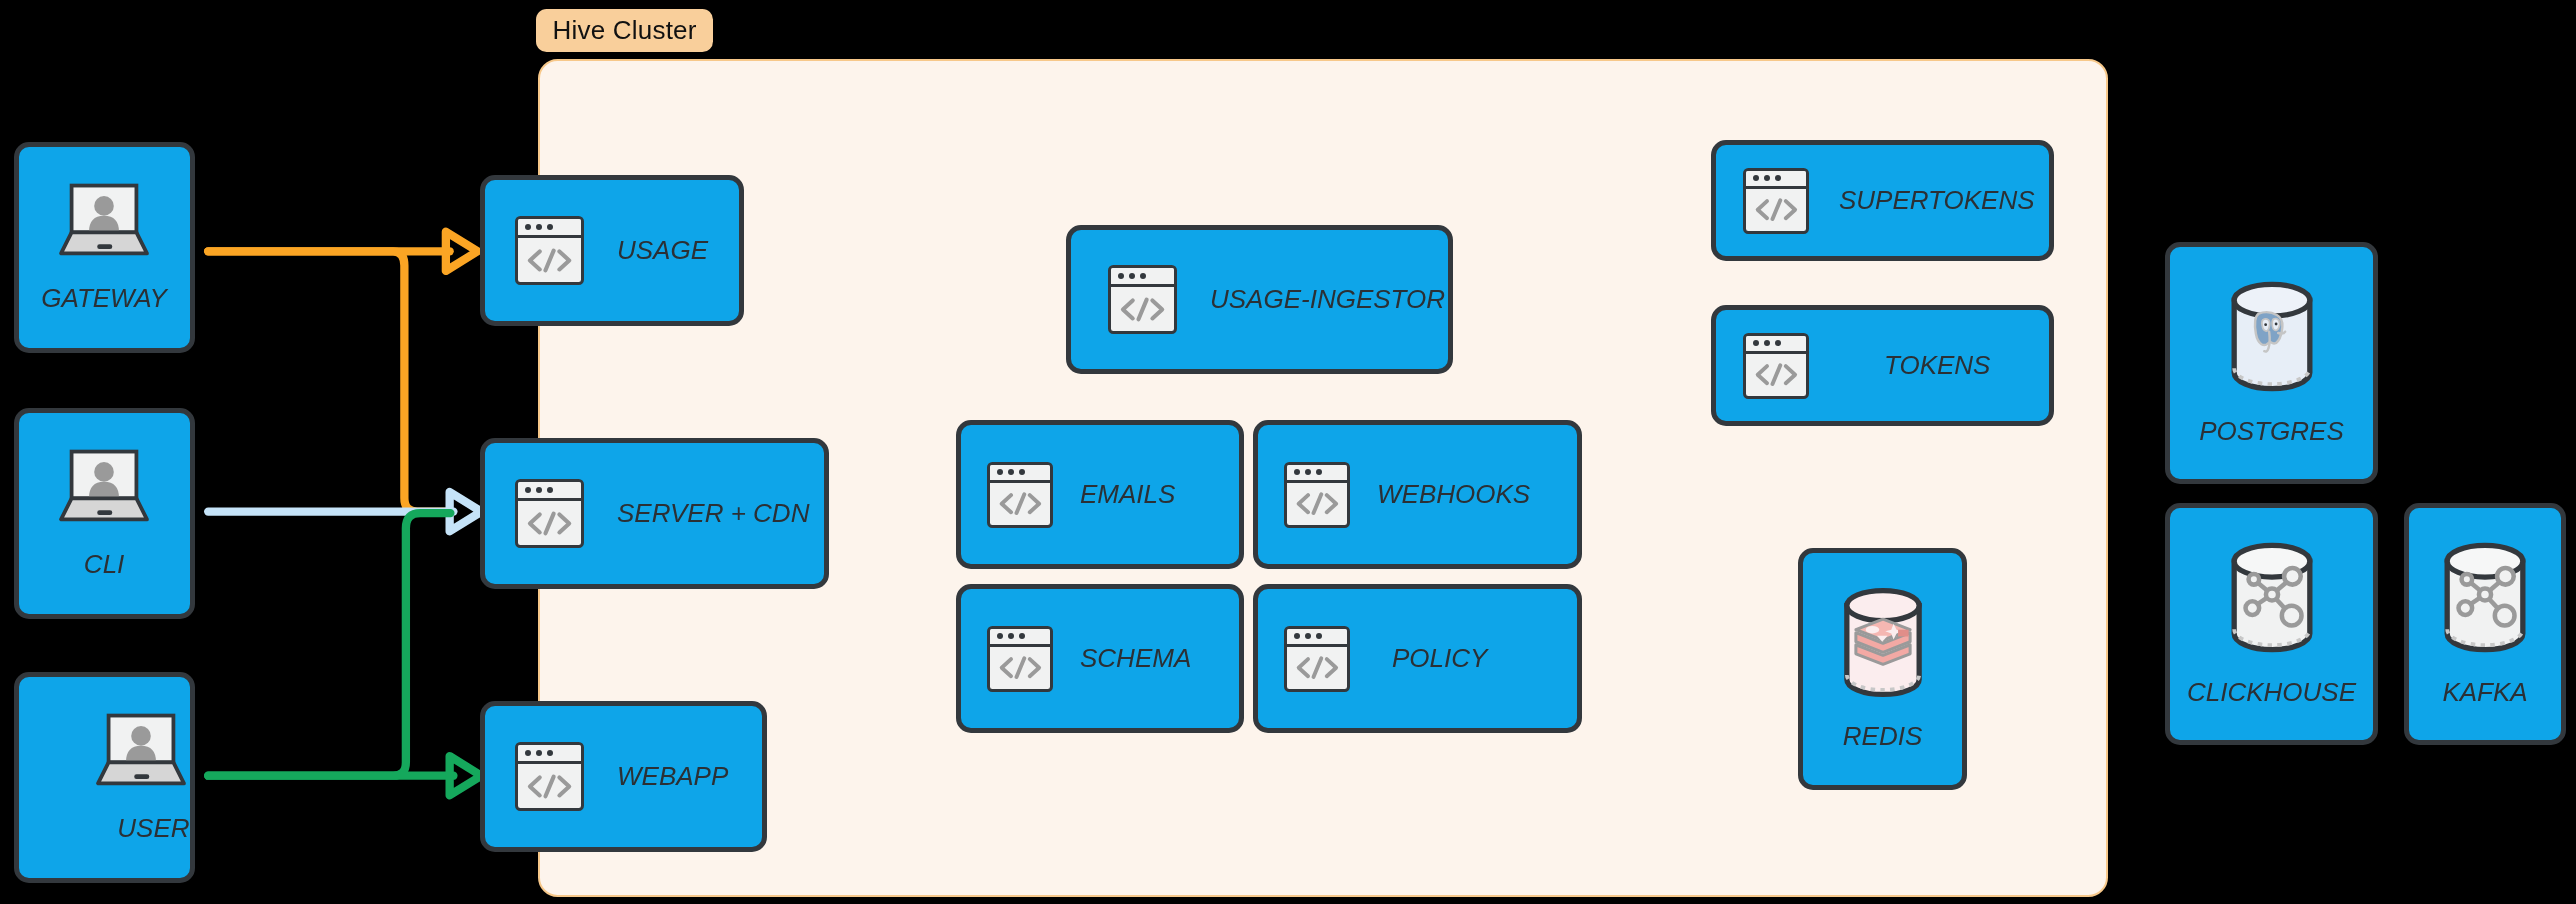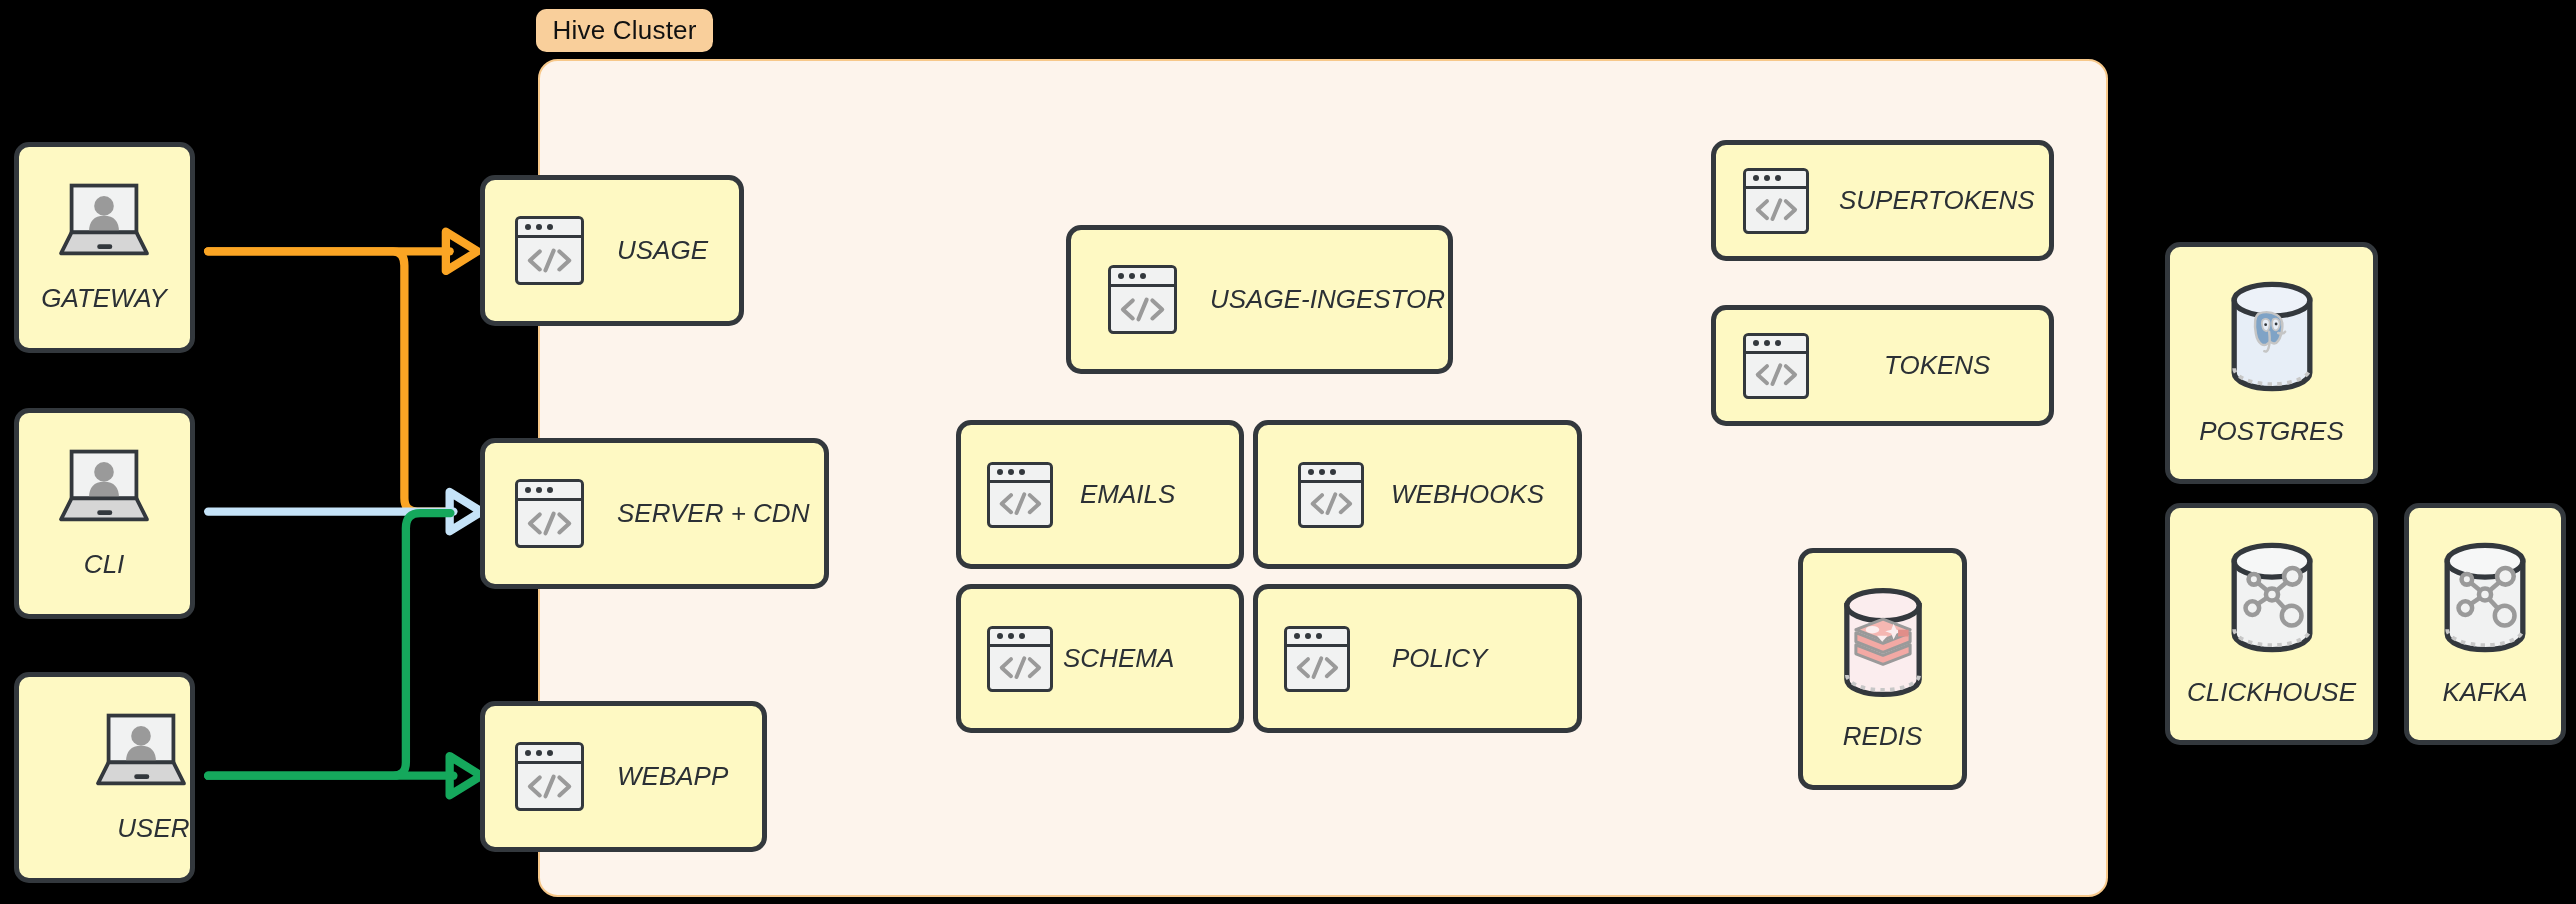--- a/index.html
+++ b/index.html
@@ -21,21 +21,21 @@
     position:absolute;left:536px;top:9px;
     background:#F9CF9B;color:#111;border-radius:10.6px;
     padding:7.5px 16.6px 9px 16.6px;
     font-size:26px;line-height:1;letter-spacing:0.2px;
     white-space:nowrap;
   }
 
   
   .node{
     position:absolute;box-sizing:border-box;
-    background:#fef9c3;border:5.3px solid #33383D;border-radius:15px;
+    background:#0ea5e9;border:5.3px solid #33383D;border-radius:15px;
     display:flex;align-items:center;
   }
   .node.row{flex-direction:row;}
   .node.col{flex-direction:column;justify-content:center;}
   .node .label{
     font-style:italic;color:#2B3035;white-space:nowrap;
   }
   .node.row .label{font-size:26px;}
   .node.col .label{font-size:26px;margin-top:19.6px;}
 
@@ -213,39 +213,39 @@
         <svg viewBox="0 0 60 34" xmlns="http://www.w3.org/2000/svg" fill="none" stroke="#9A9A9A" stroke-width="5" stroke-linecap="round" stroke-linejoin="round">
           <polyline points="18,6 6,17 18,28"></polyline>
             <line x1="35" y1="5" x2="25" y2="29"></line>
           <polyline points="42,6 54,17 42,28"></polyline>
         </svg>
       </span>
     </span>
     <span class="label">EMAILS</span>
   </div>
 
-  <div class="node row" style="left:1253px;top:420px;width:329px;height:149px;padding-left:40px;gap:27px;">
+  <div class="node row" style="left:1253px;top:420px;width:329px;height:149px;padding-left:26px;gap:27px;">
     <span class="winicon" style="width:66px;height:66px;">
       <span class="bar">
           <i></i>
           <i></i>
           <i></i>
         </span>
       <span class="body">
         <svg viewBox="0 0 60 34" xmlns="http://www.w3.org/2000/svg" fill="none" stroke="#9A9A9A" stroke-width="5" stroke-linecap="round" stroke-linejoin="round">
           <polyline points="18,6 6,17 18,28"></polyline>
             <line x1="35" y1="5" x2="25" y2="29"></line>
           <polyline points="42,6 54,17 42,28"></polyline>
         </svg>
       </span>
     </span>
     <span class="label">WEBHOOKS</span>
   </div>
 
-  <div class="node row" style="left:956px;top:584px;width:288px;height:149px;padding-left:26px;gap:10px;">
+  <div class="node row" style="left:956px;top:584px;width:288px;height:149px;padding-left:26px;gap:27px;">
     <span class="winicon" style="width:66px;height:66px;">
       <span class="bar">
           <i></i>
           <i></i>
           <i></i>
         </span>
       <span class="body">
         <svg viewBox="0 0 60 34" xmlns="http://www.w3.org/2000/svg" fill="none" stroke="#9A9A9A" stroke-width="5" stroke-linecap="round" stroke-linejoin="round">
           <polyline points="18,6 6,17 18,28"></polyline>
             <line x1="35" y1="5" x2="25" y2="29"></line>

